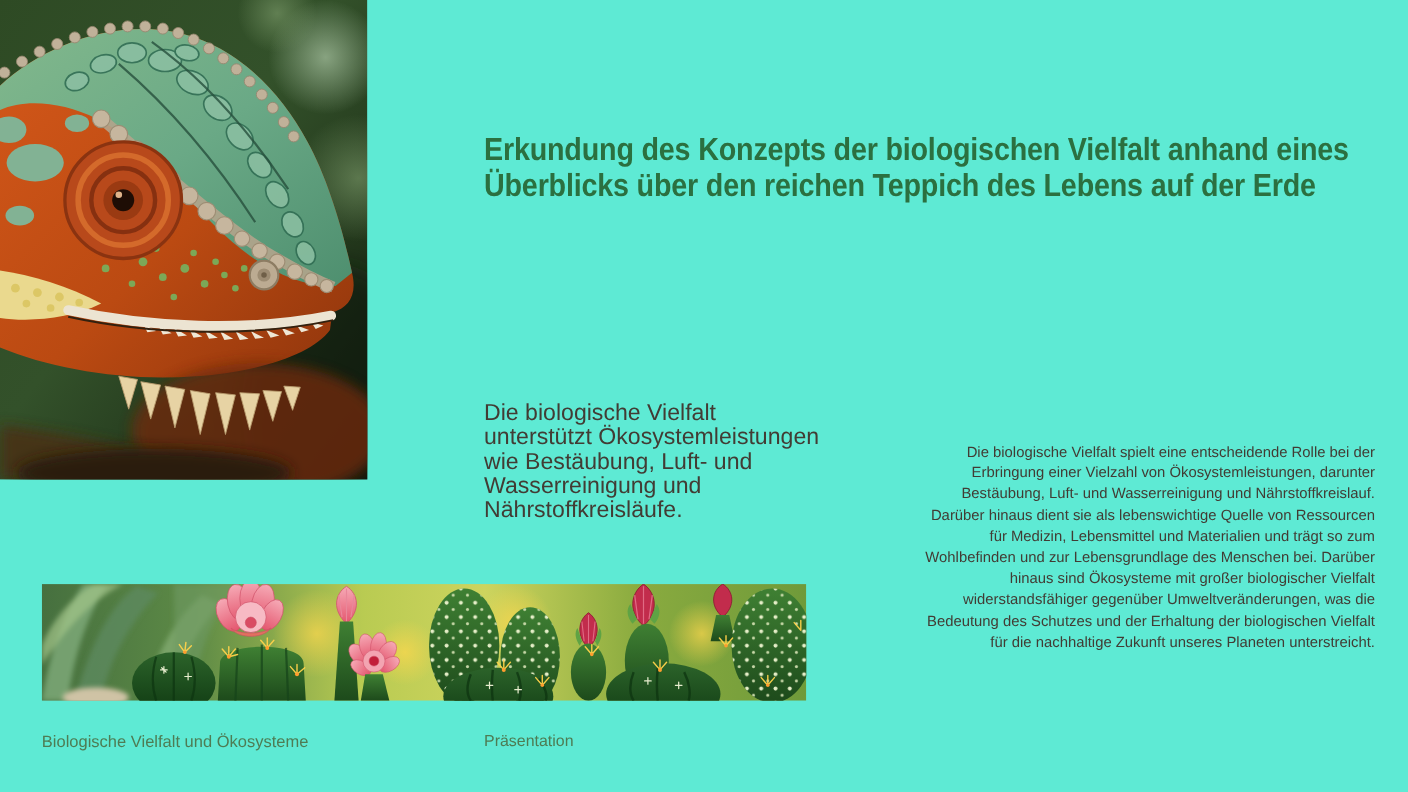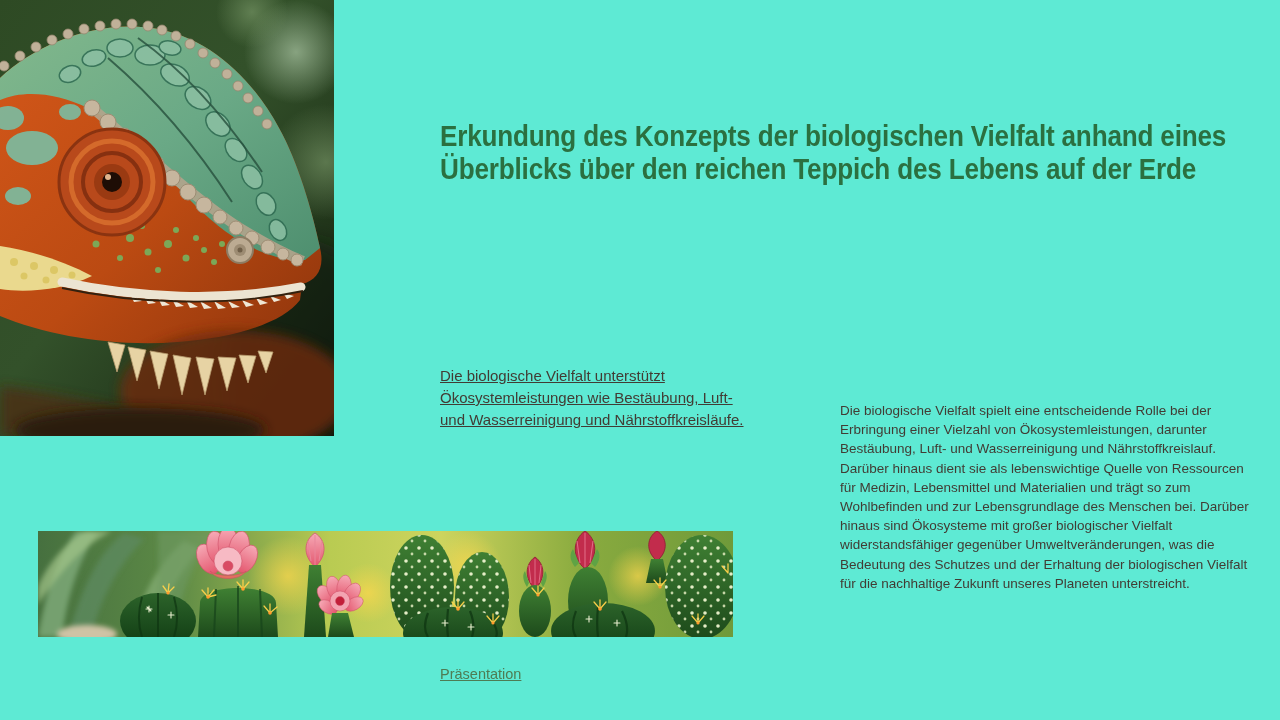--- a/index.html
+++ b/index.html
@@ -13,33 +13,33 @@
   .cactus{left:38px;top:531px;width:695px;height:106px;}
   .chameleon svg,.cactus svg{display:block;width:100%;height:100%;}
   h1.slide-title{
     position:absolute;left:440px;top:120px;width:905px;margin:0;
     font-size:29px;line-height:33px;font-weight:bold;letter-spacing:-0.2px;
     color:#2b7040;
     transform:scaleX(0.9);transform-origin:0 0;
   }
   p.summary{
     position:absolute;left:440px;top:365px;width:308px;margin:0;
-    font-size:15px;line-height:22px;color:#423c34;text-decoration:underline;
+    font-size:21px;line-height:22px;color:#423c34;
   }
   p.detail{
     position:absolute;left:840px;top:401px;width:410px;margin:0;
-    font-size:13.5px;line-height:19.2px;color:#423c34;
+    font-size:13.5px;line-height:19.2px;color:#423c34;text-align:right;
   }
   .footer-left{
     position:absolute;left:38px;top:666px;
     font-size:15px;color:#4e7c54;
   }
   .footer-center{
     position:absolute;left:440px;top:666px;
-    font-size:14.5px;color:#4e7c54;text-decoration:underline;
+    font-size:14.5px;color:#4e7c54;
   }
 </style>
 </head>
 <body>
 
 <div class="slide">
 
   <figure class="chameleon">
     <svg viewBox="0 0 334 436" preserveAspectRatio="none" role="img">
       <defs>
@@ -394,15 +394,16 @@
           <circle cx="420" cy="78" r="1.8"></circle>
           <circle cx="455" cy="92" r="1.6"></circle>
         <circle cx="500" cy="64" r="1.6"></circle>
           <circle cx="562" cy="78" r="1.8"></circle>
           <circle cx="622" cy="56" r="1.6"></circle>
         <circle cx="660" cy="92" r="1.6"></circle>
       </g>
     </svg>
   </figure>
 
+  <span class="footer-left">Biologische Vielfalt und Ökosysteme</span>
   <span class="footer-center">Präsentation</span>
 
 </div>
 
 </body></html>

